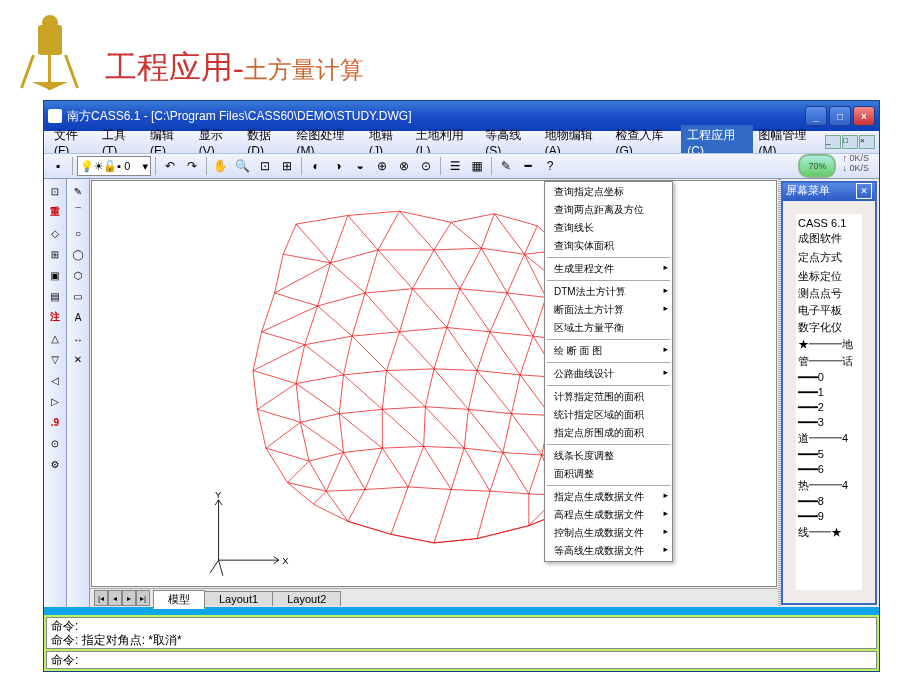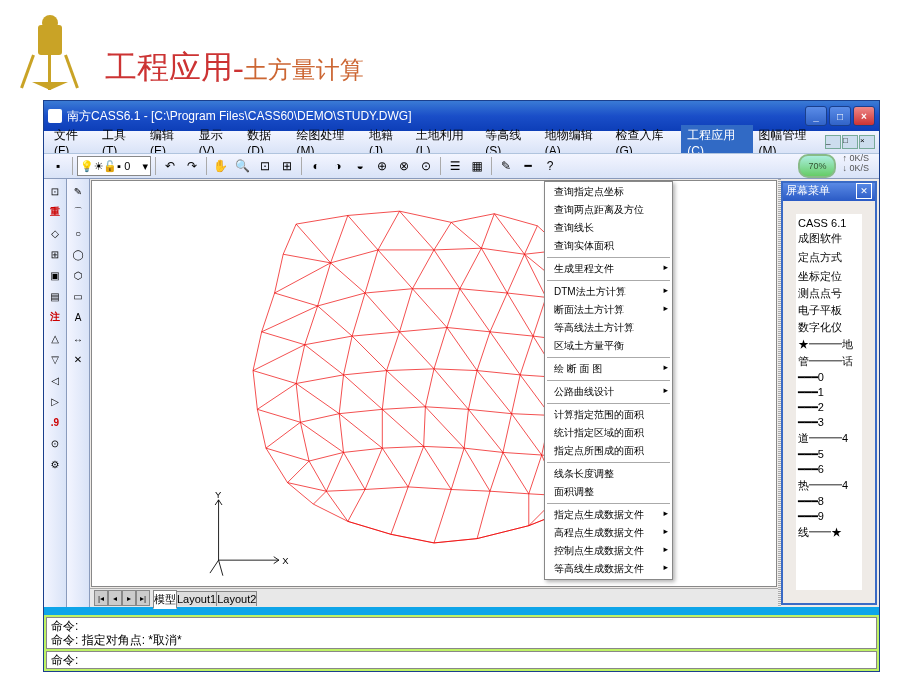--- a/index.html
+++ b/index.html
@@ -32,21 +32,21 @@
 .pill{margin-left:auto;display:flex;align-items:flex-start;gap:6px;padding-right:6px}
 .pill-pct{width:34px;height:20px;border-radius:10px;background:linear-gradient(#aed,#6c6);border:2px solid #8b8;display:flex;align-items:center;justify-content:center;font-size:9px;color:#353}
 .pill-txt{font-size:9px;color:#555;display:flex;flex-direction:column;line-height:1.1}
 .workarea{flex:1;display:flex;background:#efebe7;position:relative;min-height:0}
 .vtoolbar{width:22px;background:linear-gradient(to right,#f3f5ff,#d9e3f7);border-right:1px solid #8a9bbc;display:flex;flex-direction:column;align-items:center;padding-top:2px;gap:1px}
 .vtoolbar .tbtn{width:18px;height:18px;font-size:10px}
 .canvas-wrap{flex:1;display:flex;flex-direction:column;min-width:0}
 .canvas{flex:1;background:#fff;position:relative;border:1px solid #888;margin:1px}
 .canvas svg{position:absolute;inset:0;width:100%;height:100%}
 .model-tabs{height:18px;background:#e8e8e8;display:flex;align-items:center;font-size:11px;padding-left:4px;border-top:1px solid #aaa}
-.mtab{padding:1px 0;border:1px solid #888;border-bottom:none;background:#ddd;margin-right:-1px;cursor:pointer}
+.mtab{padding:1px 14px;border:1px solid #888;border-bottom:none;background:#ddd;margin-right:-1px;cursor:pointer}
 .mtab.active{background:#fff;border-bottom:1px solid #fff;position:relative;top:1px}
 .nav-btns{display:flex;margin-right:3px}
 .nav-btns span{width:12px;height:14px;border:1px solid #888;background:#ccc;font-size:8px;display:flex;align-items:center;justify-content:center;cursor:pointer}
 .cmdarea{border-top:8px solid #0ea5e9;background:#bef264}
 .cmdlog{height:26px;padding:2px 4px;font-size:12px;background:#fff;color:#000;line-height:1.15;overflow:hidden;border:1px solid #888;margin:2px}
 .cmdin{height:16px;display:flex;align-items:center;padding:0 4px;border:1px solid #888;margin:0 2px 2px 2px;background:#fff}
 .cmdin .prompt{color:#000}
 .cmdin input{flex:1;border:none;outline:none;font-size:12px;font-family:inherit}
 .dd-menu{position:absolute;top:0;left:452px;width:125px;background:#fff;border:1px solid #888;box-shadow:2px 2px 4px rgba(0,0,0,0.3);z-index:10;padding:1px}
 .dd-item{padding:2px 14px 2px 8px;font-size:10px;cursor:pointer;position:relative;white-space:nowrap}
@@ -385,21 +385,20 @@
         <div class="dd-menu">
           <div class="dd-item">查询指定点坐标</div>
           <div class="dd-item">查询两点距离及方位</div>
           <div class="dd-item">查询线长</div>
           <div class="dd-item">查询实体面积</div>
           <div class="dd-sep"></div>
           <div class="dd-item sub">生成里程文件</div>
           <div class="dd-sep"></div>
           <div class="dd-item sub">DTM法土方计算</div>
           <div class="dd-item sub">断面法土方计算</div>
-          <div class="dd-item">等高线法土方计算</div>
           <div class="dd-item">区域土方量平衡</div>
           <div class="dd-sep"></div>
           <div class="dd-item sub">绘 断 面 图</div>
           <div class="dd-sep"></div>
           <div class="dd-item sub">公路曲线设计</div>
           <div class="dd-sep"></div>
           <div class="dd-item">计算指定范围的面积</div>
           <div class="dd-item">统计指定区域的面积</div>
           <div class="dd-item">指定点所围成的面积</div>
           <div class="dd-sep"></div>

